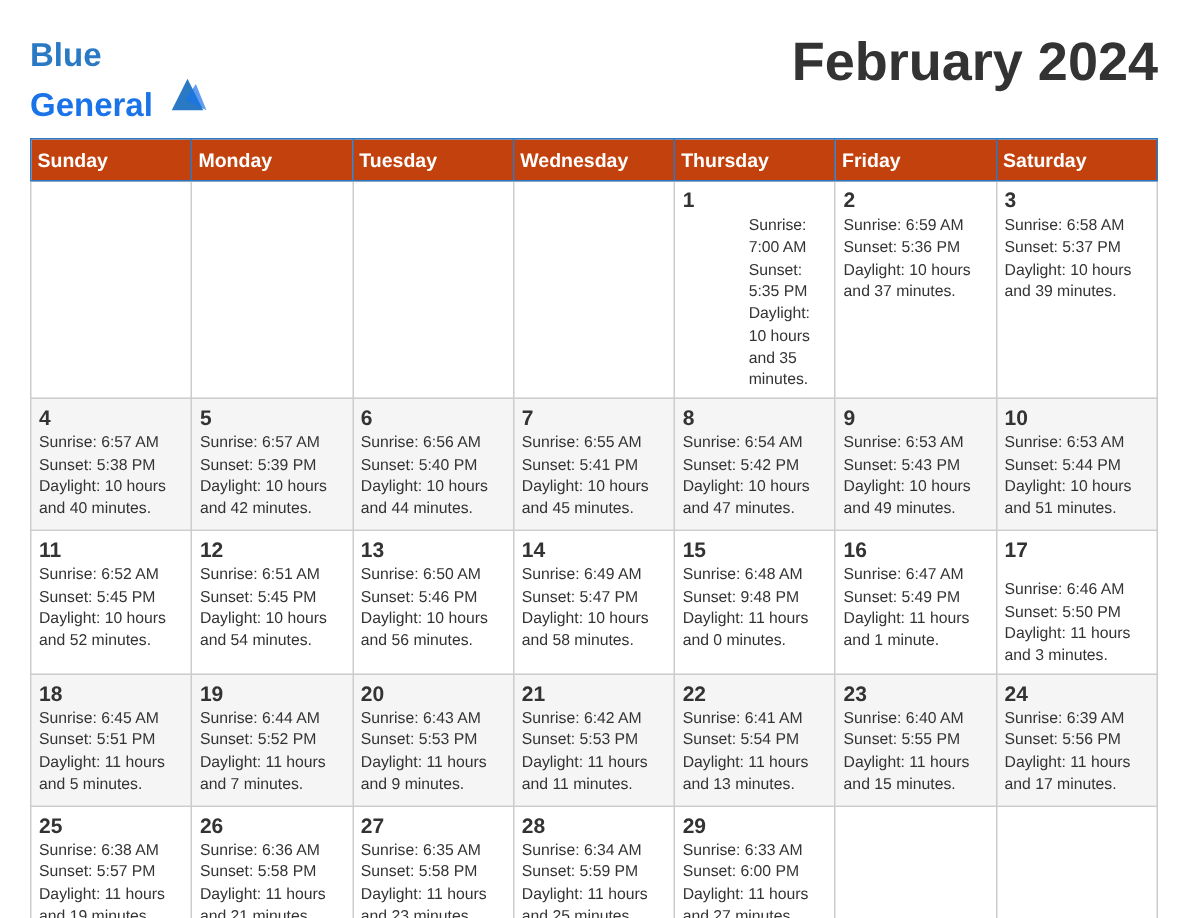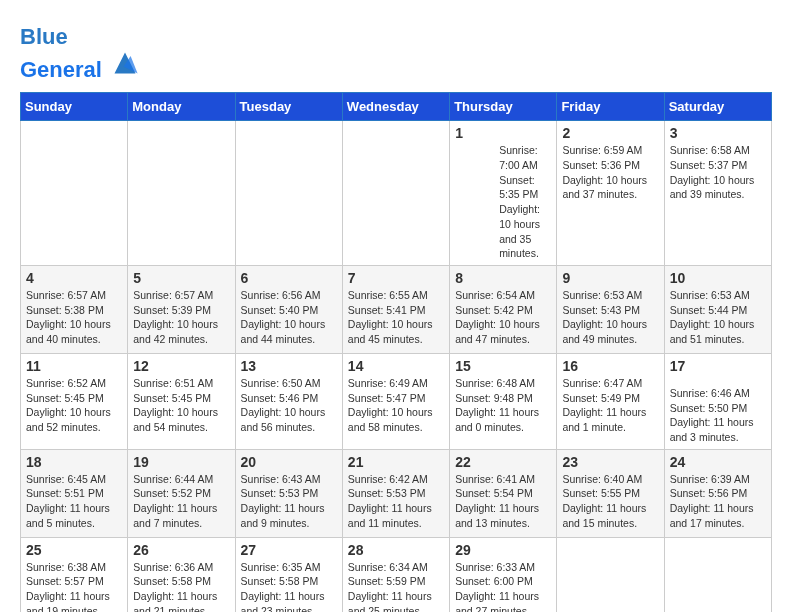--- a/index.html
+++ b/index.html
@@ -46,21 +46,21 @@
     .location {
       font-size: 15px;
       color: #555;
     }
     table {
       width: 100%;
       border-collapse: collapse;
       font-size: 11px;
     }
     thead tr {
-      background-color: #1d4ed8;
+      background-color: #c2410c;
       color: #fff;
     }
     thead th {
       padding: 6px 4px;
       text-align: left;
       font-size: 13px;
       font-weight: bold;
       border: 1px solid #2979c4;
     }
     tbody td {
@@ -102,20 +102,21 @@
       <div class="logo-text">
         <span>General</span>
         <svg class="logo-icon" viewBox="0 0 40 40" xmlns="http://www.w3.org/2000/svg">
           <polygon points="5,35 20,5 35,35" fill="#2979c4"></polygon>
           <polygon points="18,25 28,10 38,35" fill="#1a73e8" opacity="0.7"></polygon>
         </svg>
       </div>
     </div>
   </div>
   <div class="title-block">
+    <div class="month-title">February 2024</div>
   </div>
 </div>
 
 <table>
   <thead>
     <tr>
     <th>Sunday</th>
         <th>Monday</th>
         <th>Tuesday</th>
         <th>Wednesday</th>

